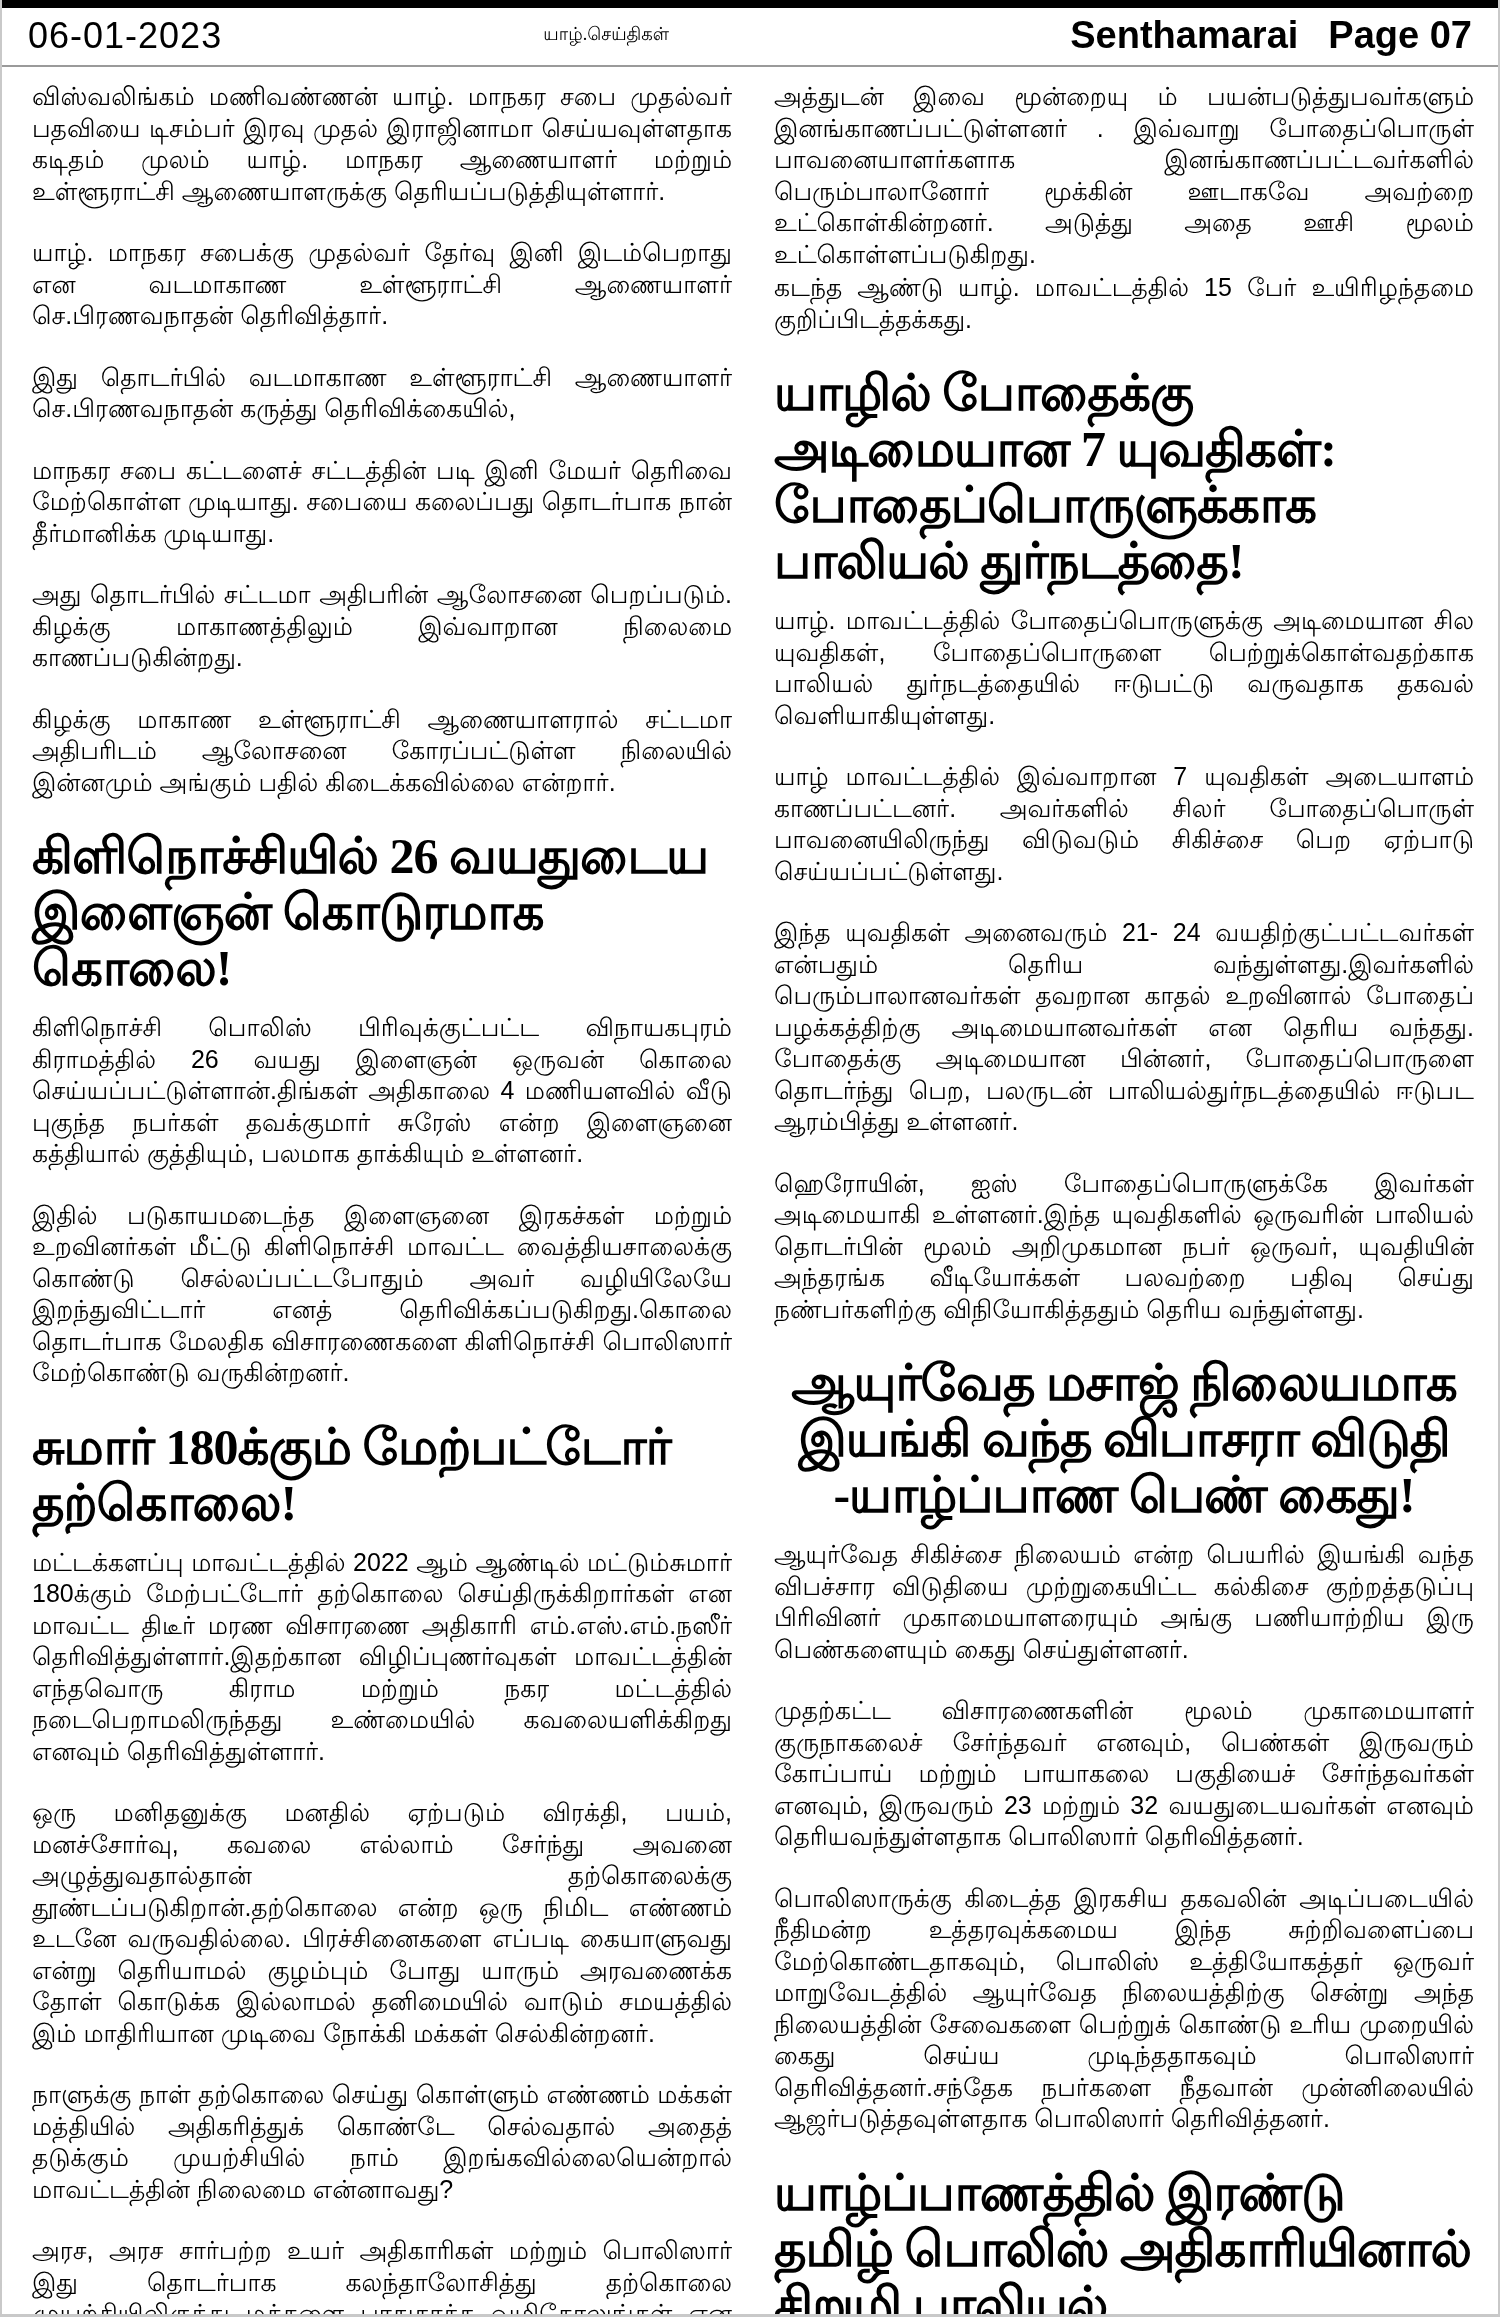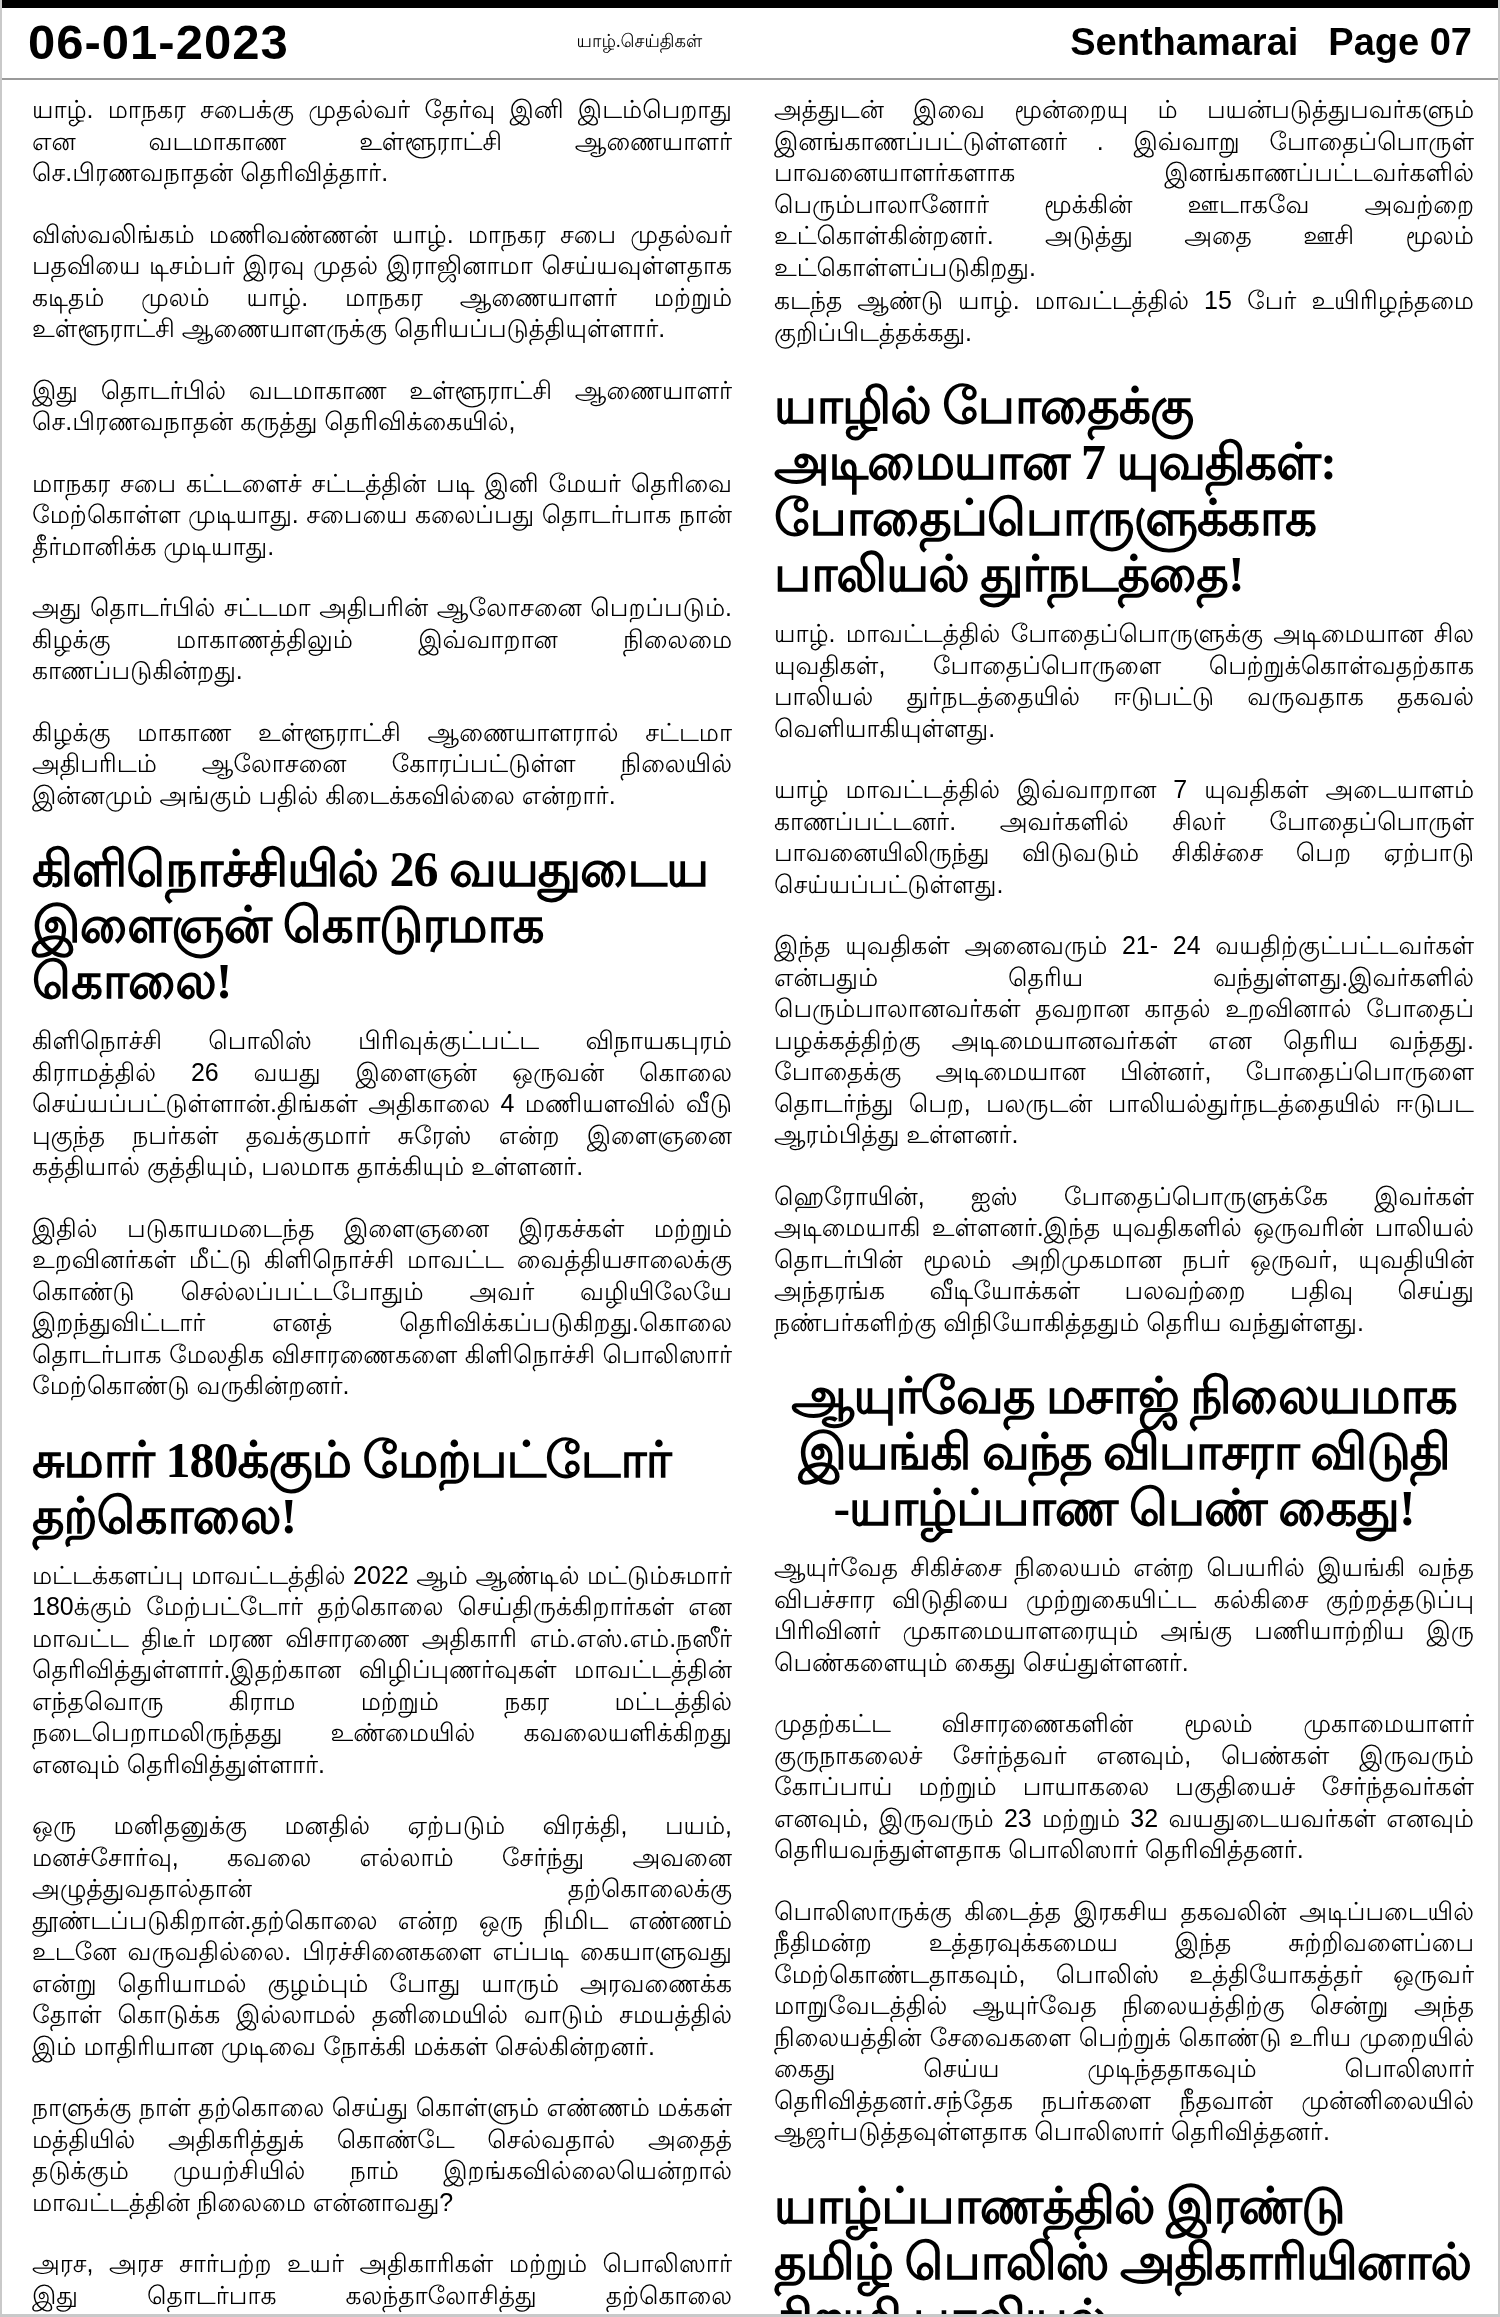--- a/index.html
+++ b/index.html
@@ -15,21 +15,21 @@
     border-right:2px solid #c9c9c9;
     border-bottom:3px solid #c9c9c9;
     overflow:hidden;
   }
   .topbar{height:8px;background:#000;}
   header.bar{
     display:flex;justify-content:space-between;align-items:center;
     padding:6px 26px 8px 26px;
     border-bottom:2px solid #9a9a9a;
   }
-  .date{font-weight:bold;font-size:49px;letter-spacing:1px;}
+  .date{font-weight:normal;font-size:36px;letter-spacing:1px;}
   .section-title{font-size:18px;font-family:"Liberation Serif",serif;transform:translateX(-40px);}
   .brand-wrap{display:flex;gap:30px;align-items:baseline;}
   .brand,.pageno{font-weight:bold;font-size:38px;}
   main.cols{
     display:flex;
     gap:42px;
     padding:14px 24px 0 30px;
     box-sizing:border-box;
   }
   .col{width:702px;box-sizing:border-box;}
@@ -64,22 +64,22 @@
       <span class="brand">Senthamarai</span>
       <span class="pageno">Page 07</span>
     </span>
   </header>
 
   <main class="cols">
 
     <section class="col">
 
       <article>
+        <p class="body">விஸ்வலிங்கம் மணிவண்ணன் யாழ். மாநகர சபை முதல்வர் பதவியை டிசம்பர் இரவு முதல் இராஜினாமா செய்யவுள்ளதாக கடிதம் முலம் யாழ். மாநகர ஆணையாளர் மற்றும் உள்ளூராட்சி ஆணையாளருக்கு தெரியப்படுத்தியுள்ளார்.</p>
         <p class="body">யாழ். மாநகர சபைக்கு முதல்வர் தேர்வு இனி இடம்பெறாது என வடமாகாண உள்ளூராட்சி ஆணையாளர் செ.பிரணவநாதன் தெரிவித்தார்.</p>
-        <p class="body">விஸ்வலிங்கம் மணிவண்ணன் யாழ். மாநகர சபை முதல்வர் பதவியை டிசம்பர் இரவு முதல் இராஜினாமா செய்யவுள்ளதாக கடிதம் முலம் யாழ். மாநகர ஆணையாளர் மற்றும் உள்ளூராட்சி ஆணையாளருக்கு தெரியப்படுத்தியுள்ளார்.</p>
         <p class="body">இது தொடர்பில் வடமாகாண உள்ளூராட்சி ஆணையாளர் செ.பிரணவநாதன் கருத்து தெரிவிக்கையில்,</p>
         <p class="body">மாநகர சபை கட்டளைச் சட்டத்தின் படி இனி மேயர் தெரிவை மேற்கொள்ள முடியாது. சபையை கலைப்பது தொடர்பாக நான் தீர்மானிக்க முடியாது.</p>
         <p class="body">அது தொடர்பில் சட்டமா அதிபரின் ஆலோசனை பெறப்படும். கிழக்கு மாகாணத்திலும் இவ்வாறான நிலைமை காணப்படுகின்றது.</p>
         <p class="body">கிழக்கு மாகாண உள்ளூராட்சி ஆணையாளரால் சட்டமா அதிபரிடம் ஆலோசனை கோரப்பட்டுள்ள நிலையில் இன்னமும் அங்கும் பதில் கிடைக்கவில்லை என்றார்.</p>
       </article>
 
       <article>
         <h2 class="headline">கிளிநொச்சியில் 26 வயதுடைய இளைஞன் கொடுரமாக கொலை!</h2>
         <p class="body">கிளிநொச்சி பொலிஸ் பிரிவுக்குட்பட்ட விநாயகபுரம் கிராமத்தில் 26 வயது இளைஞன் ஒருவன் கொலை செய்யப்பட்டுள்ளான்.திங்கள் அதிகாலை 4 மணியளவில் வீடு புகுந்த நபர்கள் தவக்குமார் சுரேஸ் என்ற இளைஞனை கத்தியால் குத்தியும், பலமாக தாக்கியும் உள்ளனர்.</p>
         <p class="body">இதில் படுகாயமடைந்த இளைஞனை இரகச்கள் மற்றும் உறவினர்கள் மீட்டு கிளிநொச்சி மாவட்ட வைத்தியசாலைக்கு கொண்டு செல்லப்பட்டபோதும் அவர் வழியிலேயே இறந்துவிட்டார் எனத் தெரிவிக்கப்படுகிறது.கொலை தொடர்பாக மேலதிக விசாரணைகளை கிளிநொச்சி பொலிஸார் மேற்கொண்டு வருகின்றனர்.</p>

